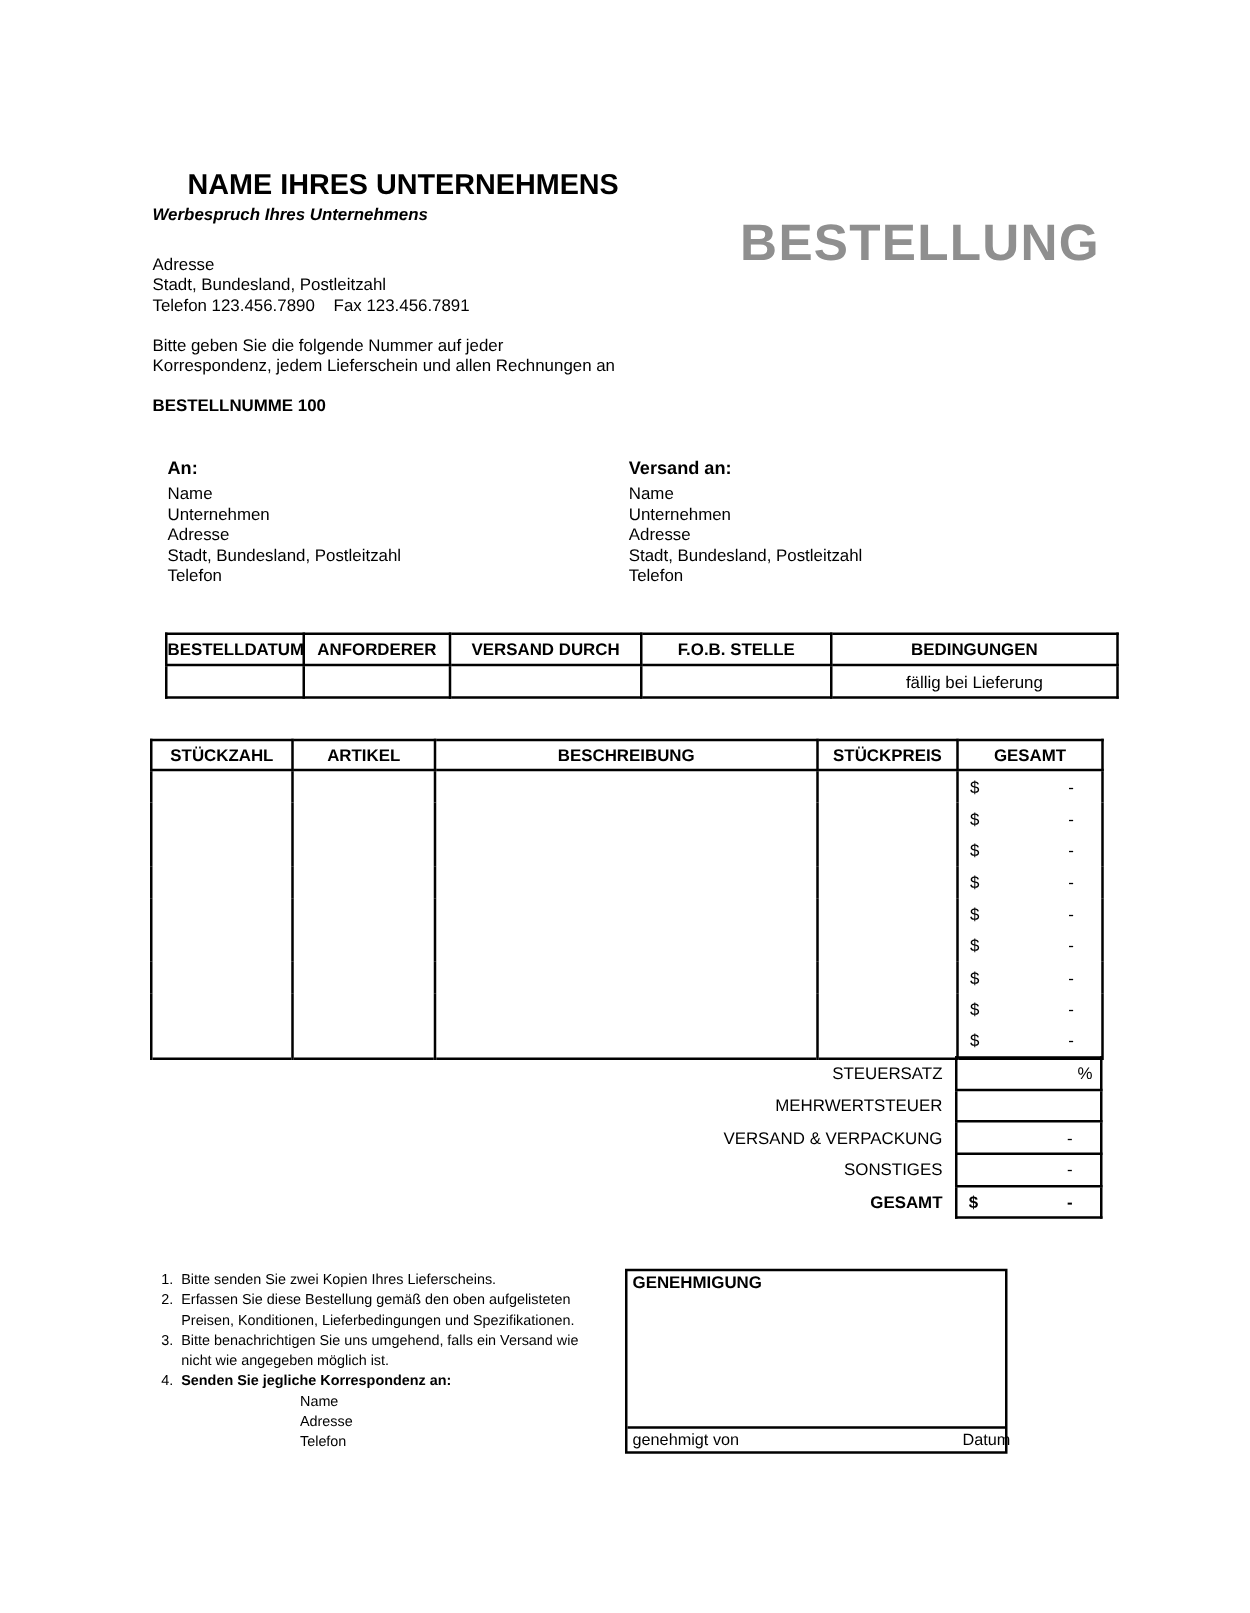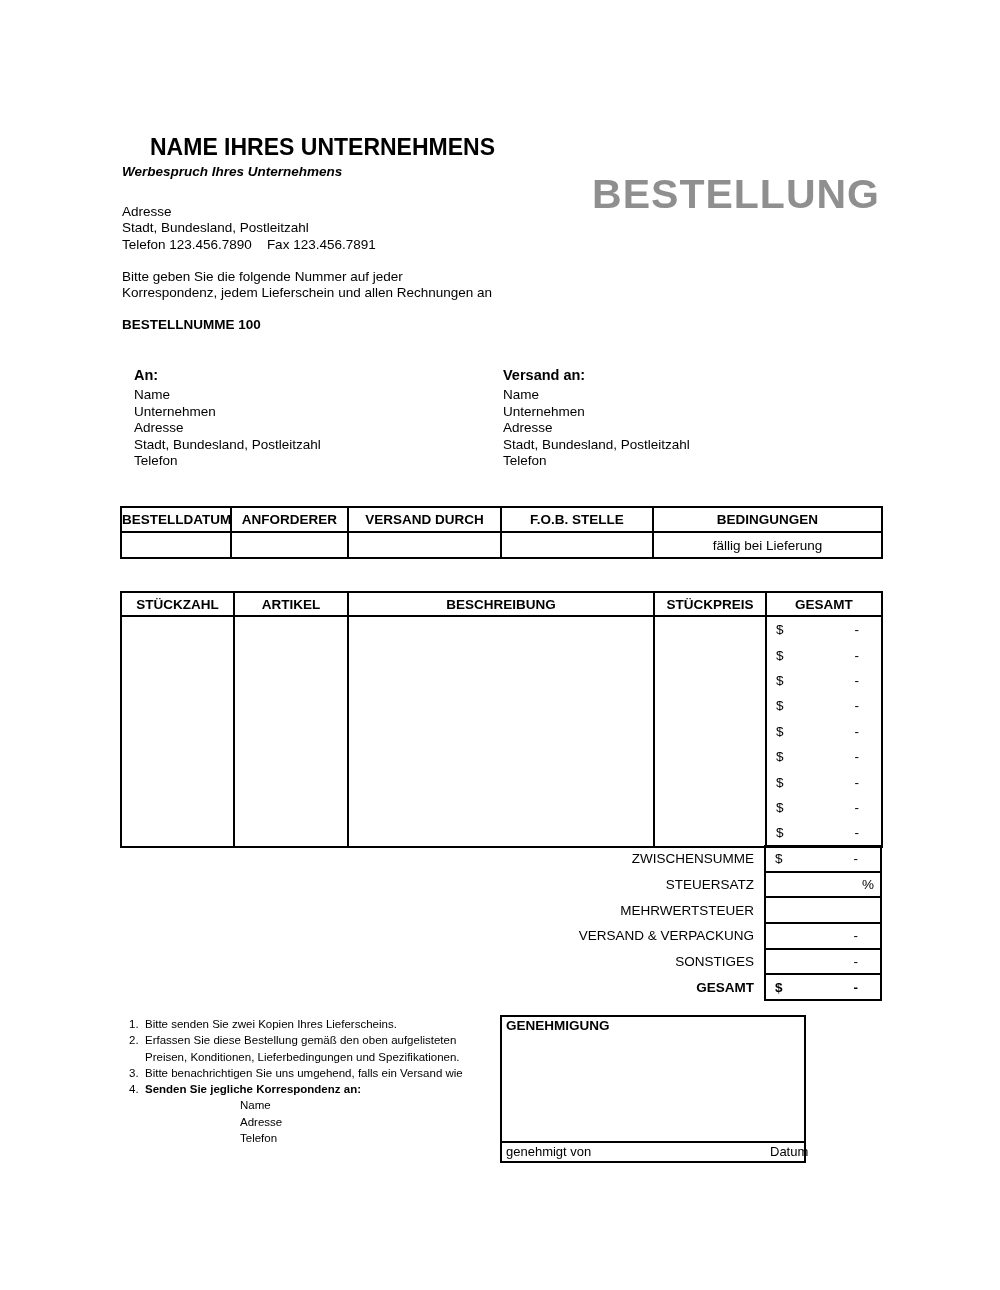--- a/index.html
+++ b/index.html
@@ -14,21 +14,21 @@
   .addr-block{position:absolute;left:122px;top:204px;font-size:13.5px;line-height:16.4px;}
   .fax{margin-left:15px;}
   .note{position:absolute;left:122px;top:269px;font-size:13.5px;line-height:16.4px;}
   .order-no{position:absolute;left:122px;top:317px;font-size:13.5px;font-weight:bold;}
   
   .addr-col{position:absolute;top:367px;font-size:13.5px;line-height:16.4px;}
   #bill-to{left:134px;} #ship-to{left:503px;}
   .addr-label{font-size:14.5px;font-weight:bold;margin-bottom:4px;}
   
   table{border-collapse:collapse;table-layout:fixed;}
-  .info-table{position:absolute;left:120px;top:506px;width:761px;border:2px solid #000;}
+  .info-table{position:absolute;left:132px;top:506px;width:761px;border:2px solid #000;}
   .info-table th{border:2px solid #000;height:23px;font-size:13.5px;font-weight:bold;text-align:center;padding:0;}
   .info-table td{border:2px solid #000;height:24px;font-size:13.5px;text-align:center;padding:0;}
   .items-table{position:absolute;left:120px;top:591px;width:761px;border:2px solid #000;}
   .items-table th{border:2px solid #000;height:22px;font-size:13.5px;font-weight:bold;text-align:center;padding:0;margin-left:36px;}
   .items-table td{border-left:2px solid #000;border-right:2px solid #000;border-top:0;border-bottom:0;height:25.4px;padding:0;font-size:13.5px;}
   .money{display:flex;justify-content:space-between;align-items:center;height:100%;}
   .money .cur{padding-left:9px;}
   .money .amt{padding-right:22px;}
   
   .summary-table{position:absolute;left:120px;top:845px;width:761px;}
@@ -255,29 +255,20 @@
       </tbody>
   </table>
 
   <table class="summary-table" id="summary-table">
     <colgroup>
         <col style="width:645px">
         <col style="width:116px">
       </colgroup>
     <tbody>
         <tr>
-          <td class="sum-label">ZWISCHENSUMME</td>
-          <td class="sum-box">
-            <div class="money">
-              <span class="cur">$</span>
-              <span class="val">-</span>
-            </div>
-          </td>
-        </tr>
-        <tr>
           <td class="sum-label">STEUERSATZ</td>
           <td class="sum-box">
             <div class="money">
               <span class="val pct">%</span>
             </div>
           </td>
         </tr>
         <tr>
           <td class="sum-label">MEHRWERTSTEUER</td>
           <td class="sum-box">
@@ -323,20 +314,21 @@
         <span class="instr-num">2.</span>
         <div class="instr-text">
           <div class="instr-line">Erfassen Sie diese Bestellung gemäß den oben aufgelisteten</div>
           <div class="instr-line">Preisen, Konditionen, Lieferbedingungen und Spezifikationen.</div>
         </div>
       </div>
       <div class="instr-item">
         <span class="instr-num">3.</span>
         <div class="instr-text">
           <div class="instr-line">Bitte benachrichtigen Sie uns umgehend, falls ein Versand wie</div>
+          <div class="instr-line">nicht wie angegeben möglich ist.</div>
         </div>
       </div>
       <div class="instr-item">
         <span class="instr-num">4.</span>
         <div class="instr-text bold">
           <div class="instr-line">Senden Sie jegliche Korrespondenz an:</div>
           <div class="contact-line">Name</div>
           <div class="contact-line">Adresse</div>
           <div class="contact-line">Telefon</div>
         </div>

